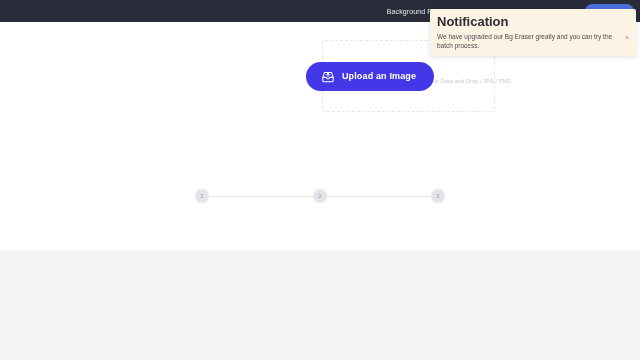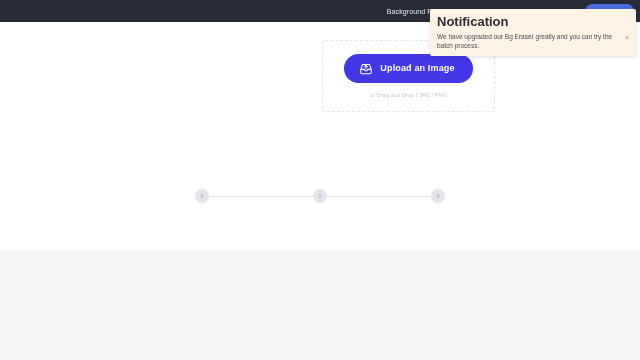--- a/index.html
+++ b/index.html
@@ -116,21 +116,21 @@
     position: absolute;
     top: 40px;
     left: 322px;
     width: 173px;
     height: 72px;
     background: #ffffff;
     border: 1px dashed #e4e6ee;
     border-radius: 3px;
     box-sizing: border-box;
     display: flex;
-    flex-direction: column;
+    flex-direction: row;
     align-items: center;
     justify-content: center;
     z-index: 3;
   }
   .upload-btn {
     display: flex;
     align-items: center;
     gap: 7px;
     background: #4338e8;
     border-radius: 16px;

